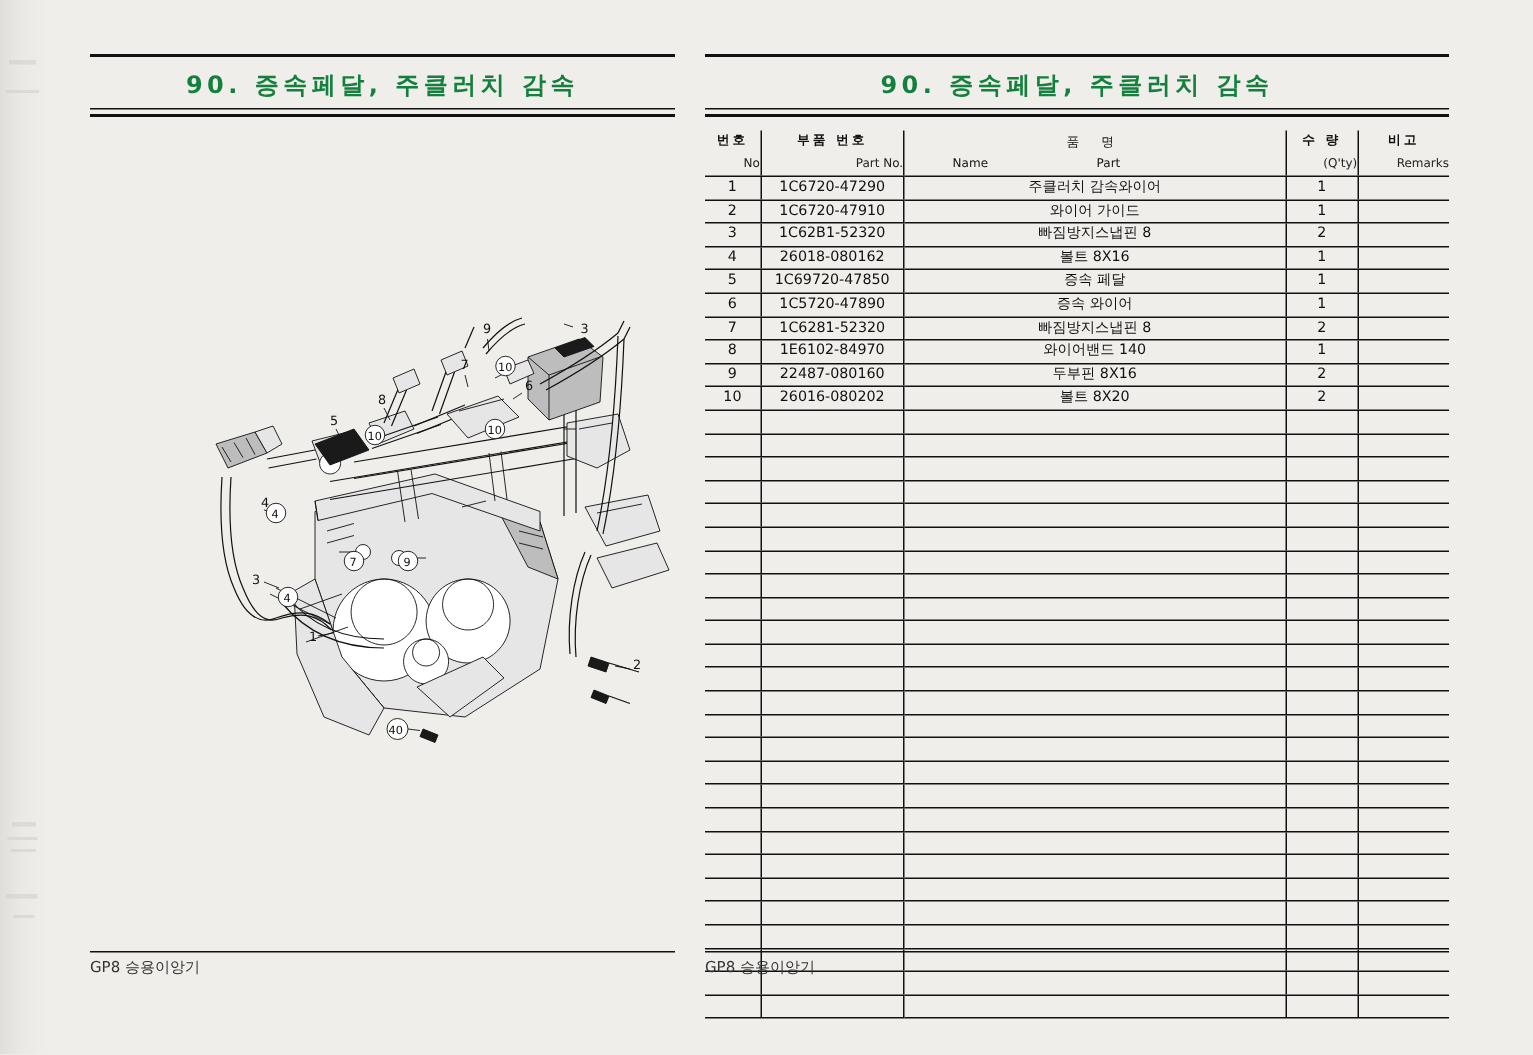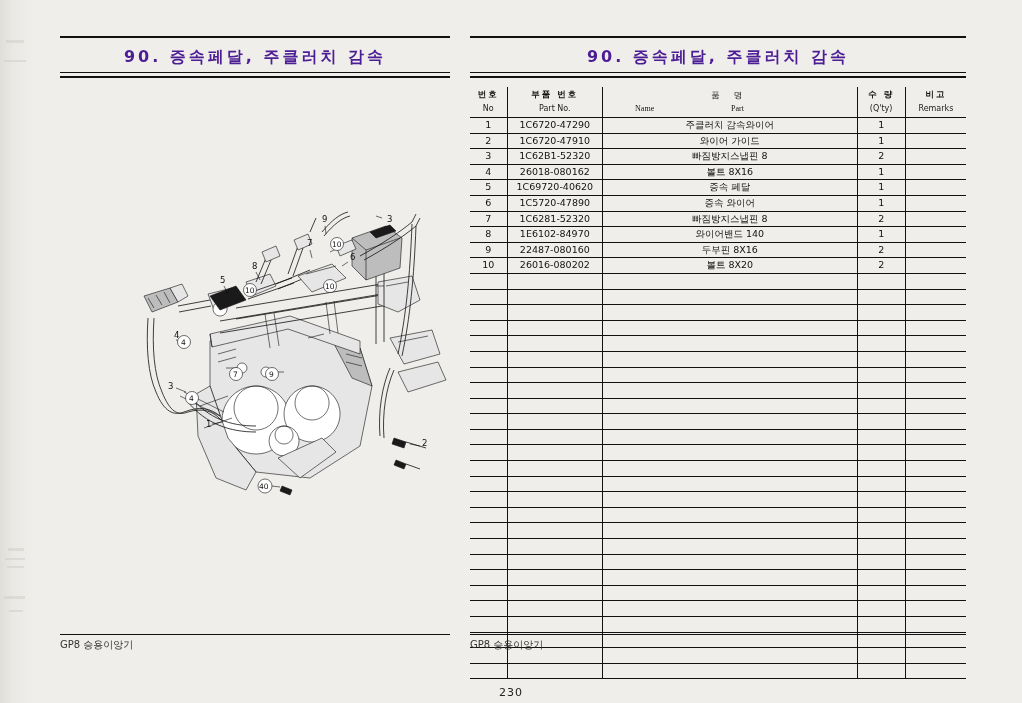--- a/index.html
+++ b/index.html
@@ -27,21 +27,21 @@
   .title-box{
     position:relative;
     border-top:2px solid #111;border-bottom:2px solid #111;
     padding:9px 0 8px 0;
     text-align:center;
   }
   .title-box .inner-rule{
     position:absolute;left:0;right:0;bottom:3px;height:1px;background:#111;
   }
   .title-text{
-    font-size:16px;letter-spacing:3px;color:#4c1d95;font-weight:bold;
+    font-size:16px;letter-spacing:3px;color:#15803d;font-weight:bold;
     font-family:"DejaVu Sans", sans-serif;
   }
   .fig-area{
     position:relative;width:390px;height:545px;margin-top:8px;
   }
   .fig-area svg{position:absolute;left:0;top:0;}
   .footer-left{
     position:absolute;left:0;bottom:24px;width:390px;
     border-top:1px solid #111;padding-top:3px;
     font-size:10px;color:#333;
@@ -64,29 +64,29 @@
   }
   table.parts td,table.parts th{
     border-bottom:1px solid #111;
     padding:0;height:14.6px;line-height:14.6px;
     font-weight:normal;
     text-align:center;
     vertical-align:middle;
   }
   thead td{height:30px;line-height:11px;border-bottom:1px solid #111;}
   .hdr-k{font-size:8.5px;letter-spacing:2px;display:block;font-weight:bold;}
-  .hdr-e{font-size:8px;display:block;color:#222;}
+  .hdr-e{font-size:8px;display:block;color:#222;text-align:right;}
   .c-no{width:34px;}
   .c-part{width:88px;}
   .c-name{width:236px;}
   .c-qty{width:44px;}
   .c-rem{width:56px;}
   .vline{border-left:1px solid #111;}
   .name-cell{position:relative;}
-  .name-hdr-inner{position:relative;height:30px;font-family:Liberation Serif, serif;}
+  .name-hdr-inner{position:relative;height:30px;}
   .name-hdr-inner .kk{position:absolute;left:50%;transform:translateX(-50%);top:1px;font-size:8.5px;letter-spacing:6px;}
   .name-hdr-inner .e1{position:absolute;left:32px;top:15px;font-size:8px;}
   .name-hdr-inner .e2{position:absolute;left:128px;top:15px;font-size:8px;}
   .footer-right{
     position:absolute;left:0;bottom:24px;width:496px;
     border-top:1px solid #111;padding-top:3px;
     font-size:10px;color:#333;
   }
   .page-number{
     position:absolute;left:0;right:0;bottom:4px;text-align:center;
@@ -363,21 +363,21 @@
           </tr>
           <tr>
             <td class="c-no">4</td>
             <td class="c-part vline">26018-080162</td>
             <td class="c-name vline">볼트 8X16</td>
             <td class="c-qty vline">1</td>
             <td class="c-rem vline">&nbsp;</td>
           </tr>
           <tr>
             <td class="c-no">5</td>
-            <td class="c-part vline">1C69720-40620</td>
+            <td class="c-part vline">1C69720-47850</td>
             <td class="c-name vline">증속 페달</td>
             <td class="c-qty vline">1</td>
             <td class="c-rem vline">&nbsp;</td>
           </tr>
           <tr>
             <td class="c-no">6</td>
             <td class="c-part vline">1C5720-47890</td>
             <td class="c-name vline">증속 와이어</td>
             <td class="c-qty vline">1</td>
             <td class="c-rem vline">&nbsp;</td>
@@ -591,14 +591,13 @@
             <td class="c-name vline">&nbsp;</td>
             <td class="c-qty vline">&nbsp;</td>
             <td class="c-rem vline">&nbsp;</td>
           </tr>
         </tbody>
     </table>
 
     <div class="footer-right">GP8 승용이앙기</div>
   </div>
 
-  <div class="page-number">230</div>
 </div>
 
 </body></html>

